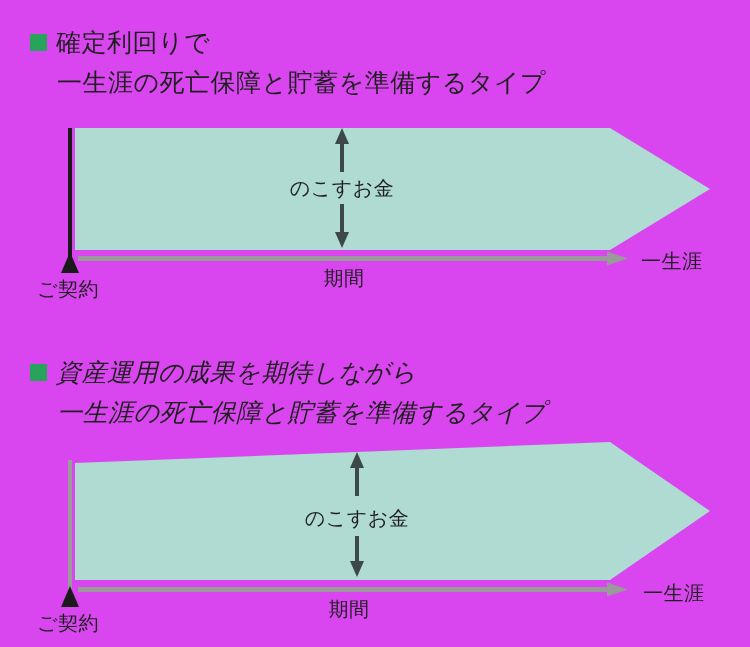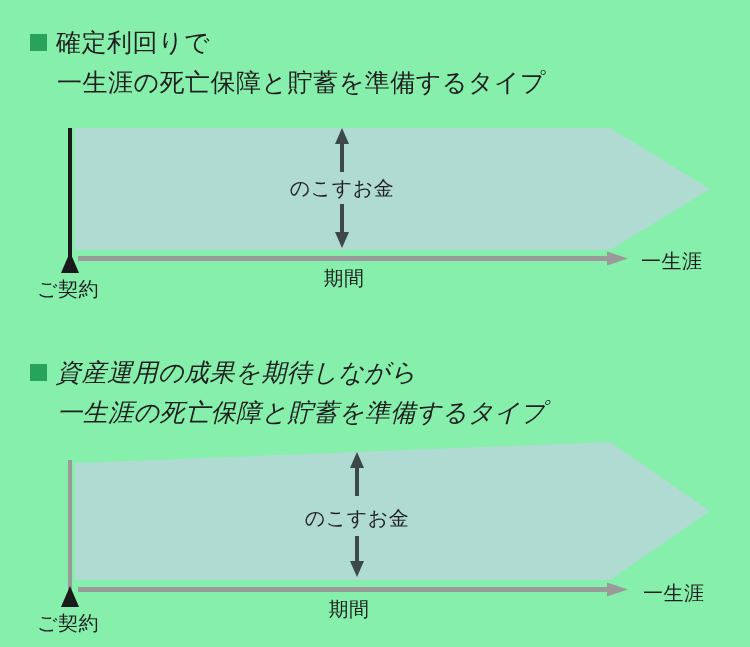--- a/index.html
+++ b/index.html
@@ -5,21 +5,21 @@
   :root{
     --accent-green:#27a35b;
     --band-teal:#afdbd2;
     --axis-gray:#9a9a9a;
     --arrow-dark:#3d4848;
     --contract-dark:#1a1a1a;
     --text:#1f1f1f;
   }
   html,body{margin:0;padding:0;background:#fff;}
   body{font-family:"Liberation Sans",sans-serif;color:var(--text);}
-  .canvas{position:relative;width:750px;height:647px;background:#86efac;overflow:hidden;}
+  .canvas{position:relative;width:750px;height:647px;background:#d946ef;overflow:hidden;}
 
   
   .heading{position:absolute;left:30px;font-size:25px;line-height:40px;
            letter-spacing:.5px;color:var(--text);}
   .heading .line1{display:flex;align-items:center;gap:9px;}
   .bullet{width:17px;height:17px;background:var(--accent-green);flex:0 0 auto;}
   .heading .line2{padding-left:27px;}
   #heading-1{top:22px;}
   #heading-2{top:352px;font-style:italic;}
 

